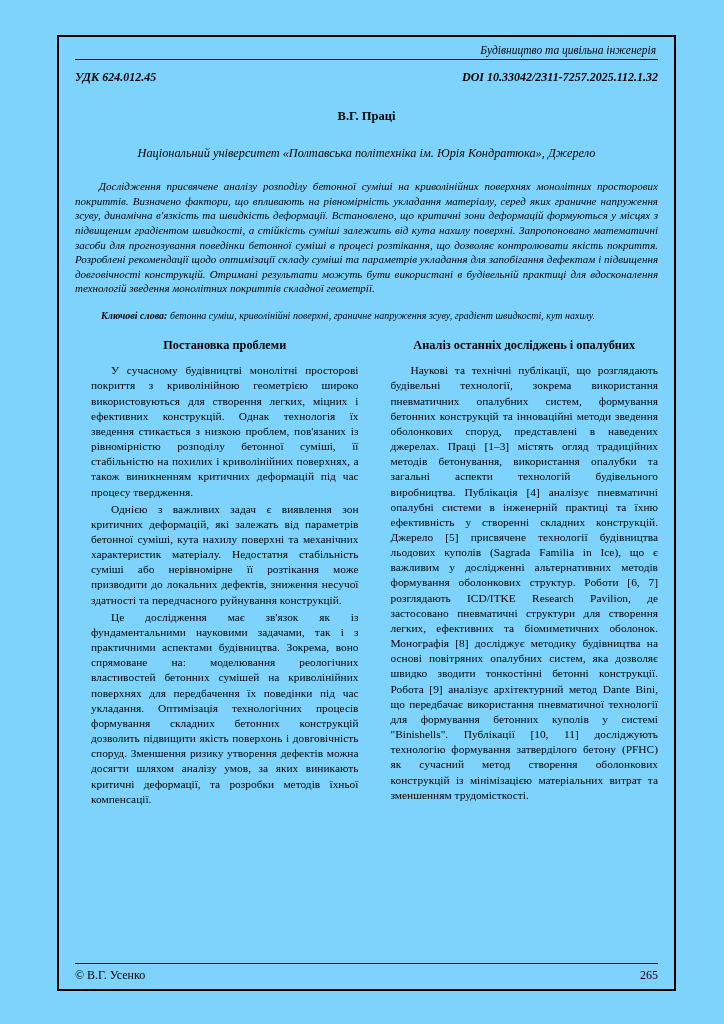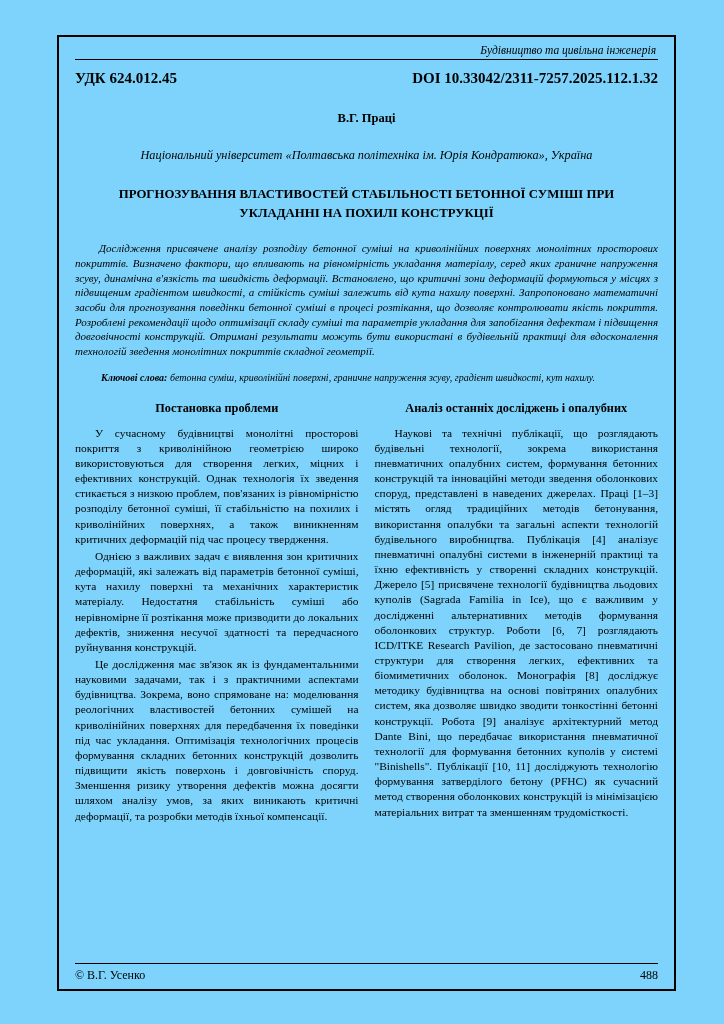--- a/index.html
+++ b/index.html
@@ -36,22 +36,23 @@
     padding: 2px 2px 3px 2px;
   }
   .rule {
     border-top: 1.5px solid #000;
     height: 0;
   }
   .meta-row {
     display: flex;
     justify-content: space-between;
     font-weight: bold;
-    font-size: 15px;
+    font-size: 12px;
     margin-top: 10px;
+    font-style: italic;
   }
   .author {
     text-align: center;
     font-weight: bold;
     font-size: 12.5px;
     margin-top: 24px;
   }
   .affiliation {
     text-align: center;
     font-style: italic;
@@ -80,21 +81,21 @@
     line-height: 1.33;
     text-align: justify;
     text-indent: 24px;
   }
   .keywords b { font-style: italic; }
   .columns {
     display: flex;
     gap: 16px;
     margin-top: 16px;
   }
-  .col { flex: 1 1 0; min-width: 0; }
+  .col { flex: 1 1 0; min-width: 0; margin-left: 16px; }
   .col-heading {
     text-align: center;
     font-weight: bold;
     font-size: 12.3px;
     margin: 0 0 9px 0;
     line-height: 1.3;
   }
   .col p {
     margin: 0 0 2px 0;
     font-size: 11.4px;
@@ -120,23 +121,22 @@
 
     <div class="journal-line">Будівництво та цивільна інженерія</div>
     <div class="rule"></div>
 
     <div class="meta-row">
       <span>УДК 624.012.45</span>
       <span>DOI 10.33042/2311-7257.2025.112.1.32</span>
     </div>
 
     <div class="author">В.Г. Праці</div>
-    <div class="affiliation">Національний університет «Полтавська політехніка ім. Юрія Кондратюка», Україна</div>
+    <div class="affiliation">Національний університет «Полтавська політехніка ім. Юрія Кондратюка», Джерело</div>
 
-    <div class="title">ПРОГНОЗУВАННЯ ВЛАСТИВОСТЕЙ СТАБІЛЬНОСТІ БЕТОННОЇ СУМІШІ ПРИ УКЛАДАННІ НА ПОХИЛІ КОНСТРУКЦІЇ</div>
 
     <p class="abstract">Дослідження присвячене аналізу розподілу бетонної суміші на криволінійних поверхнях монолітних просторових покриттів. Визначено фактори, що впливають на рівномірність укладання матеріалу, серед яких граничне напруження зсуву, динамічна в'язкість та швидкість деформації. Встановлено, що критичні зони деформацій формуються у місцях з підвищеним градієнтом швидкості, а стійкість суміші залежить від кута нахилу поверхні. Запропоновано математичні засоби для прогнозування поведінки бетонної суміші в процесі розтікання, що дозволяє контролювати якість покриття. Розроблені рекомендації щодо оптимізації складу суміші та параметрів укладання для запобігання дефектам і підвищення довговічності конструкцій. Отримані результати можуть бути використані в будівельній практиці для вдосконалення технологій зведення монолітних покриттів складної геометрії.</p>
 
     <p class="keywords"><b>Ключові слова:</b><span> бетонна суміш, криволінійні поверхні, граничне напруження зсуву, градієнт швидкості, кут нахилу.</span></p>
 
     <div class="columns">
       <div class="col">
         <h2 class="col-heading">Постановка проблеми</h2>
         <p>У сучасному будівництві монолітні просторові покриття з криволінійною геометрією широко використовуються для створення легких, міцних і ефективних конструкцій. Однак технологія їх зведення стикається з низкою проблем, пов'язаних із рівномірністю розподілу бетонної суміші, її стабільністю на похилих і криволінійних поверхнях, а також виникненням критичних деформацій під час процесу твердження.</p>
         <p>Однією з важливих задач є виявлення зон критичних деформацій, які залежать від параметрів бетонної суміші, кута нахилу поверхні та механічних характеристик матеріалу. Недостатня стабільність суміші або нерівномірне її розтікання може призводити до локальних дефектів, зниження несучої здатності та передчасного руйнування конструкцій.</p>
@@ -145,18 +145,18 @@
       <div class="col">
         <h2 class="col-heading">Аналіз останніх досліджень і опалубних</h2>
         <p>Наукові та технічні публікації, що розглядають будівельні технології, зокрема використання пневматичних опалубних систем, формування бетонних конструкцій та інноваційні методи зведення оболонкових споруд, представлені в наведених джерелах. Праці [1–3] містять огляд традиційних методів бетонування, використання опалубки та загальні аспекти технологій будівельного виробництва. Публікація [4] аналізує пневматичні опалубні системи в інженерній практиці та їхню ефективність у створенні складних конструкцій. Джерело [5] присвячене технології будівництва льодових куполів (Sagrada Familia in Ice), що є важливим у дослідженні альтернативних методів формування оболонкових структур. Роботи [6, 7] розглядають ICD/ITKE Research Pavilion, де застосовано пневматичні структури для створення легких, ефективних та біомиметичних оболонок. Монографія [8] досліджує методику будівництва на основі повітряних опалубних систем, яка дозволяє швидко зводити тонкостінні бетонні конструкції. Робота [9] аналізує архітектурний метод Dante Bini, що передбачає використання пневматичної технології для формування бетонних куполів у системі "Binishells". Публікації [10, 11] досліджують технологію формування затверділого бетону (PFHC) як сучасний метод створення оболонкових конструкцій із мінімізацією матеріальних витрат та зменшенням трудомісткості.</p>
       </div>
     </div>
 
     <div class="footer">
       <div class="rule"></div>
       <div class="footer-row">
         <span>© В.Г. Усенко</span>
-        <span>488</span>
+        <span>265</span>
       </div>
     </div>
 
   </div>
 </div>
 
 </body></html>

